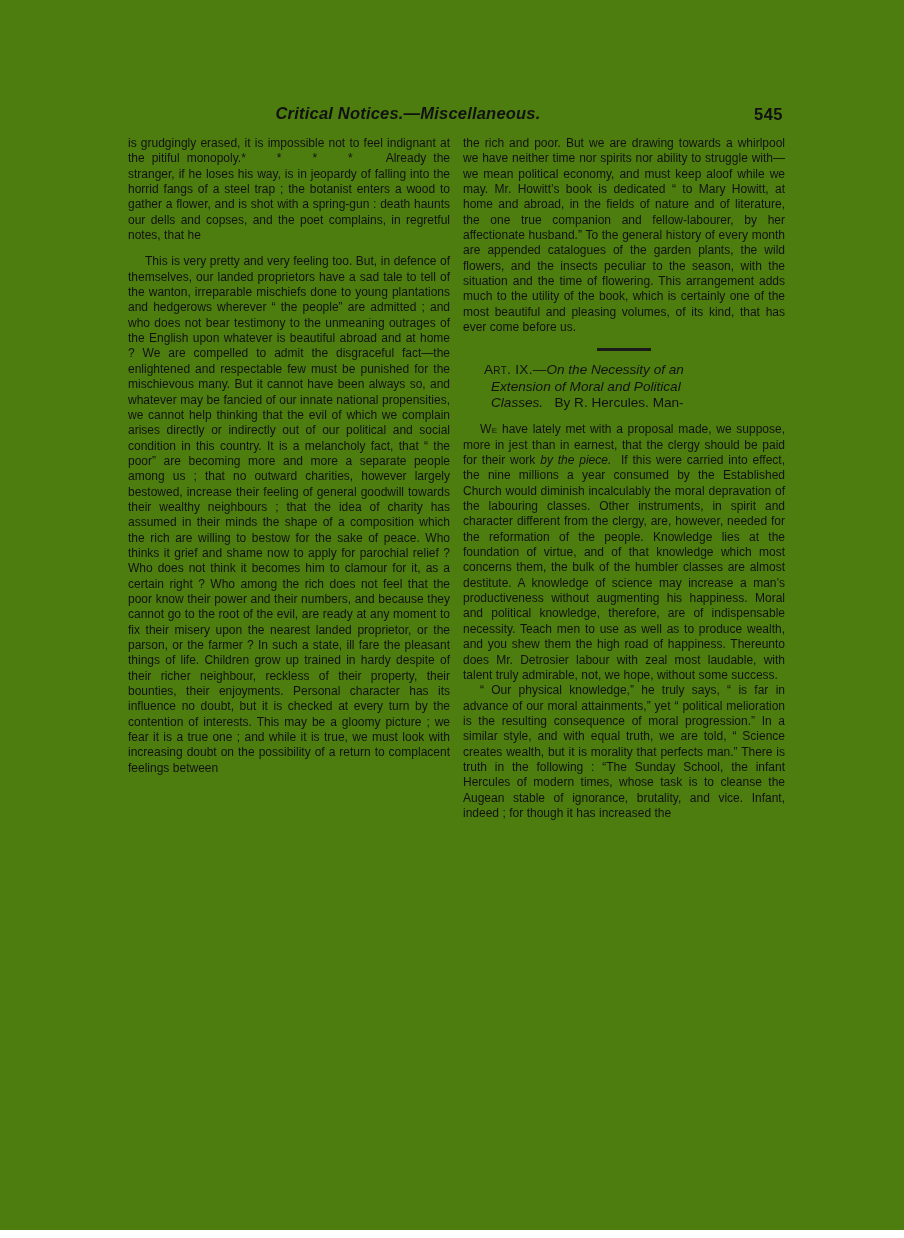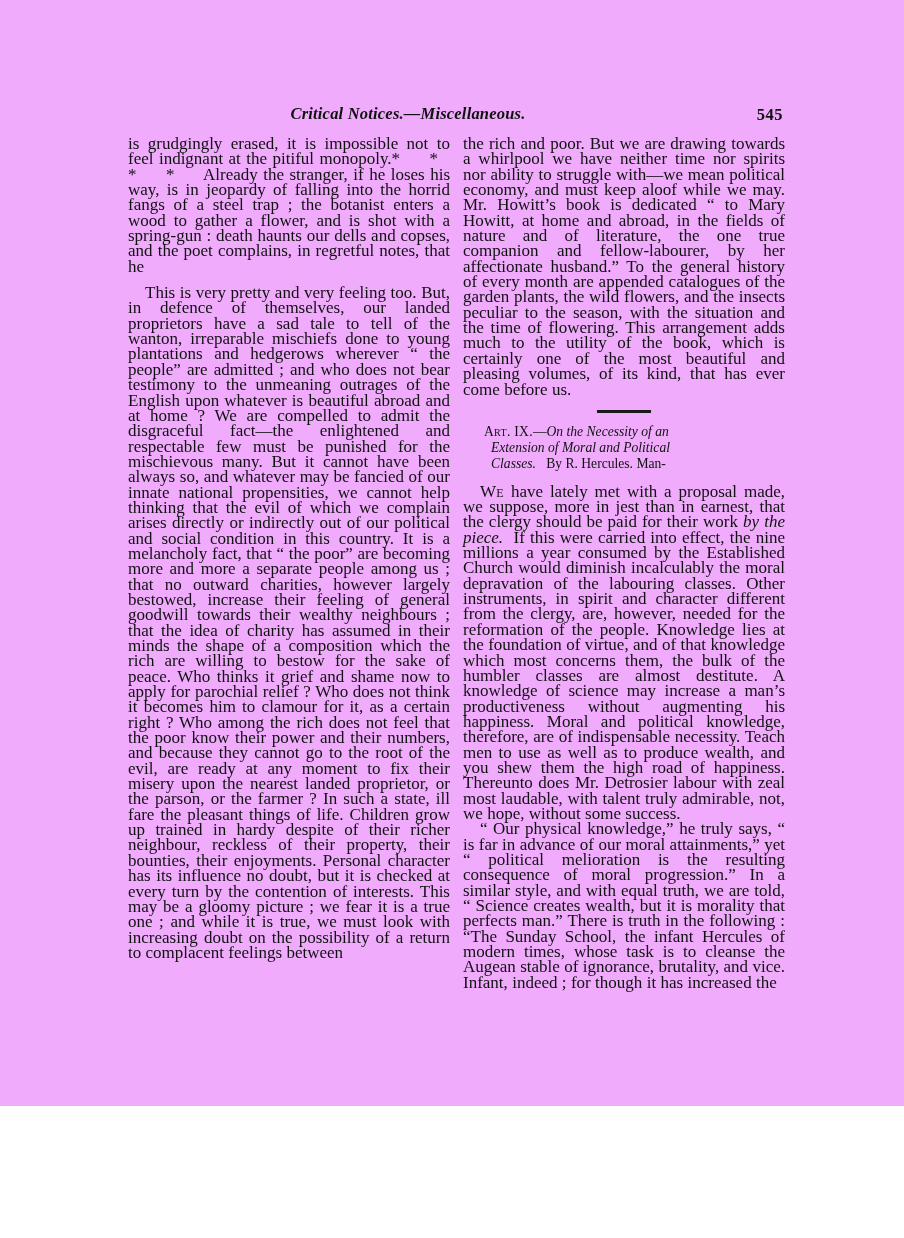--- a/index.html
+++ b/index.html
@@ -3,24 +3,24 @@
 <meta charset="utf-8">
 <style>
   html, body {
     margin: 0;
     padding: 0;
     background: #ffffff;
   }
   .page {
     position: relative;
     width: 904px;
-    height: 1106px;
-    background: #f0abfc;
+    height: 1230px;
+    background: #4d7c0f;
     overflow: hidden;
-    font-family: Liberation Serif, serif;
+    font-family: Liberation Sans, sans-serif;
     color: #111111;
   }
 
   
   .running-head {
     position: absolute;
     left: 128px;
     top: 104px;
     width: 655px;
     height: 24px;
@@ -57,21 +57,21 @@
   .col {
     position: absolute;
     top: 0;
     width: 322px;
   }
   .col-left  { left: 0; }
   .col-right { left: 335px; }
 
   .col p {
     margin: 0;
-    font-size: 17px;
+    font-size: 12px;
     line-height: 15.35px;
     text-align: justify;
     text-justify: inter-word;
     -webkit-hyphens: none;
     hyphens: none;
     word-spacing: 0.1px;
   }
   .col p.flush { text-indent: 0; }
   .col p.indent { text-indent: 17px; }
   .col p.gap-before { margin-top: 11px; }

